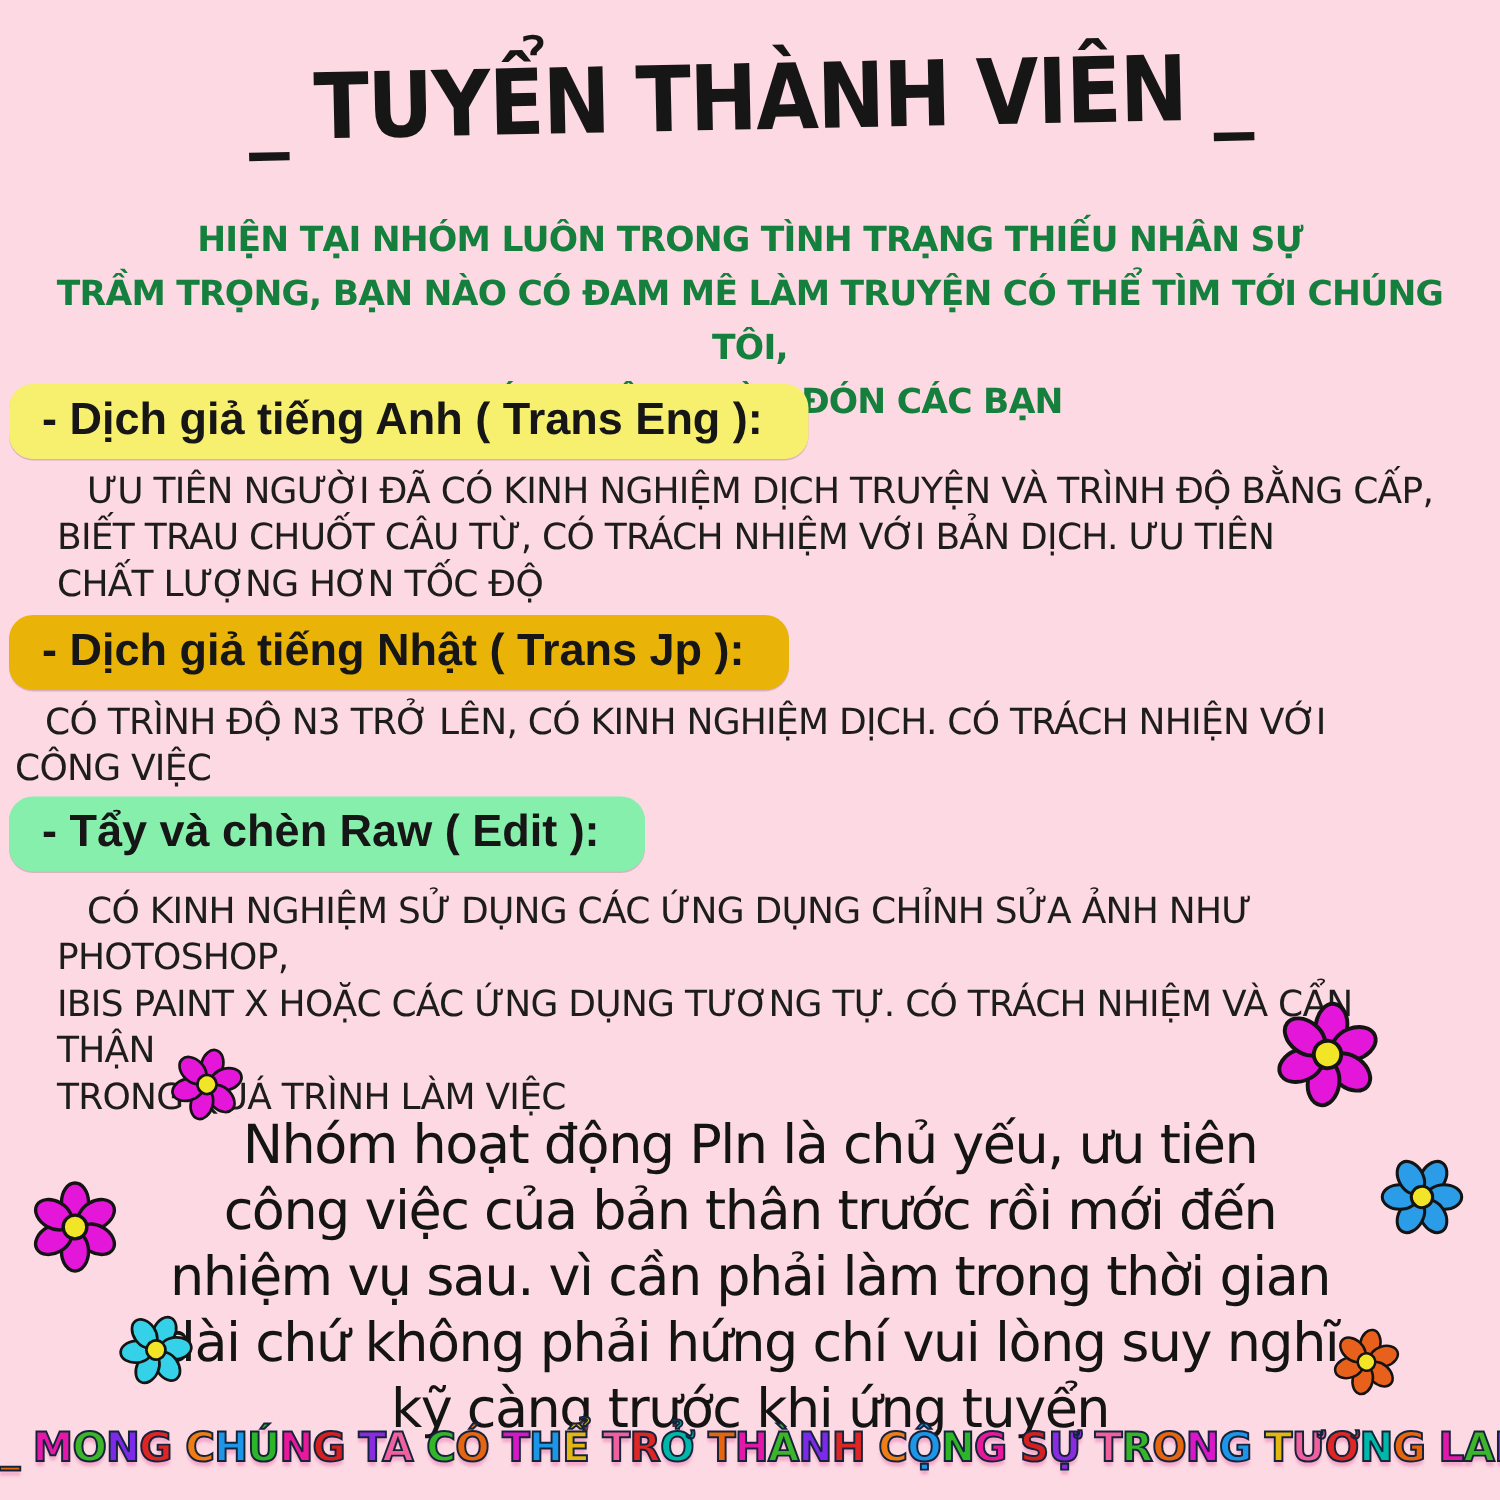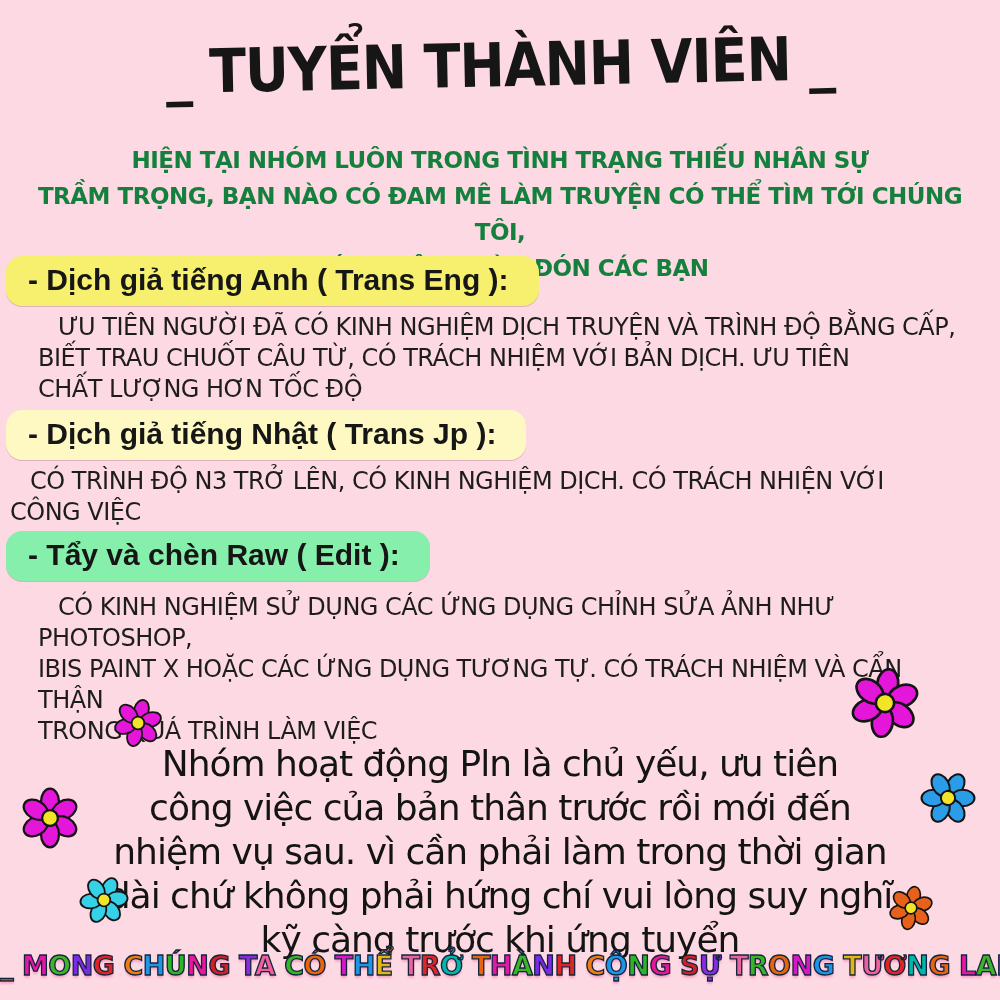--- a/index.html
+++ b/index.html
@@ -102,21 +102,21 @@
 
   <div class="intro">HIỆN TẠI NHÓM LUÔN TRONG TÌNH TRẠNG THIẾU NHÂN SỰ
 TRẦM TRỌNG, BẠN NÀO CÓ ĐAM MÊ LÀM TRUYỆN CÓ THỂ TÌM TỚI CHÚNG TÔI,
 NHÓM LUÔN CHÀO ĐÓN CÁC BẠN</div>
 
   <div class="pill pill-1" style="background-color: rgb(247, 240, 110);">- Dịch giả tiếng Anh ( Trans Eng ):</div>
   <div class="body-text body-1">ƯU TIÊN NGƯỜI ĐÃ CÓ KINH NGHIỆM DỊCH TRUYỆN VÀ TRÌNH ĐỘ BẰNG CẤP,
 BIẾT TRAU CHUỐT CÂU TỪ, CÓ TRÁCH NHIỆM VỚI BẢN DỊCH. ƯU TIÊN
 CHẤT LƯỢNG HƠN TỐC ĐỘ</div>
 
-  <div class="pill pill-2" style="background-color: #fef9c3;">- Dịch giả tiếng Nhật ( Trans Jp ):</div>
+  <div class="pill pill-2" style="background-color: #eab308;">- Dịch giả tiếng Nhật ( Trans Jp ):</div>
   <div class="body-text body-2">CÓ TRÌNH ĐỘ N3 TRỞ LÊN, CÓ KINH NGHIỆM DỊCH. CÓ TRÁCH NHIỆN VỚI
 CÔNG VIỆC</div>
 
   <div class="pill pill-3" style="background-color: #86efac;">- Tẩy và chèn Raw ( Edit ):</div>
   <div class="body-text body-3">CÓ KINH NGHIỆM SỬ DỤNG CÁC ỨNG DỤNG CHỈNH SỬA ẢNH NHƯ PHOTOSHOP,
 IBIS PAINT X HOẶC CÁC ỨNG DỤNG TƯƠNG TỰ. CÓ TRÁCH NHIỆM VÀ CẨN THẬN
 TRONG QUÁ TRÌNH LÀM VIỆC</div>
 
   <div class="note">Nhóm hoạt động Pln là chủ yếu, ưu tiên
 công việc của bản thân trước rồi mới đến

